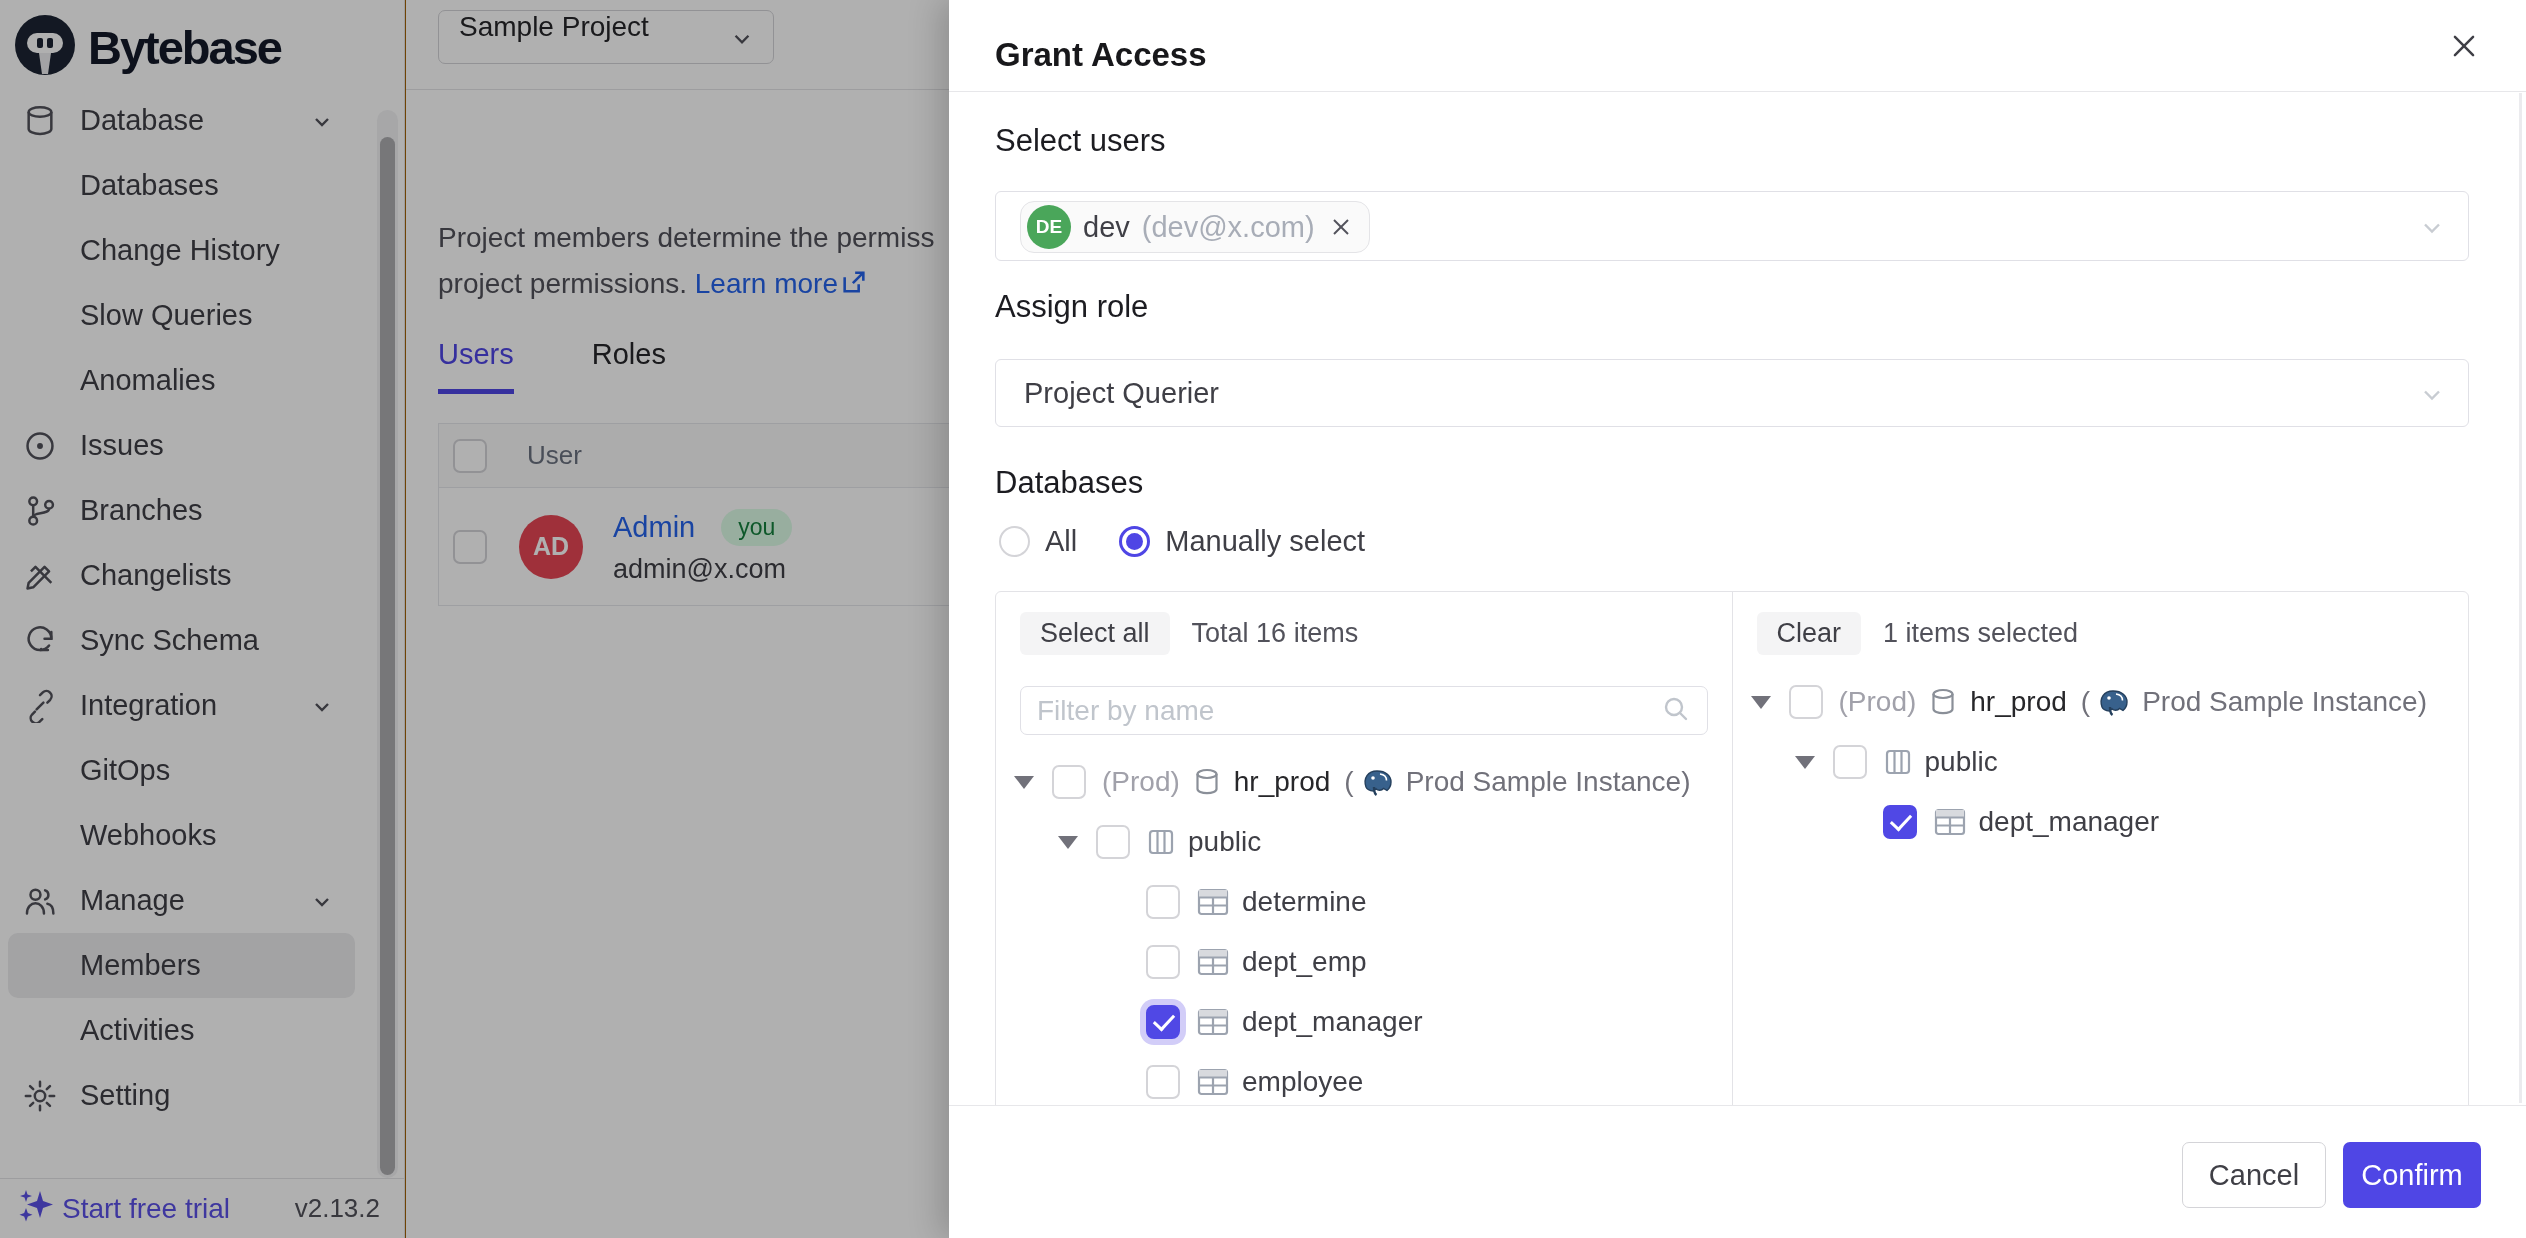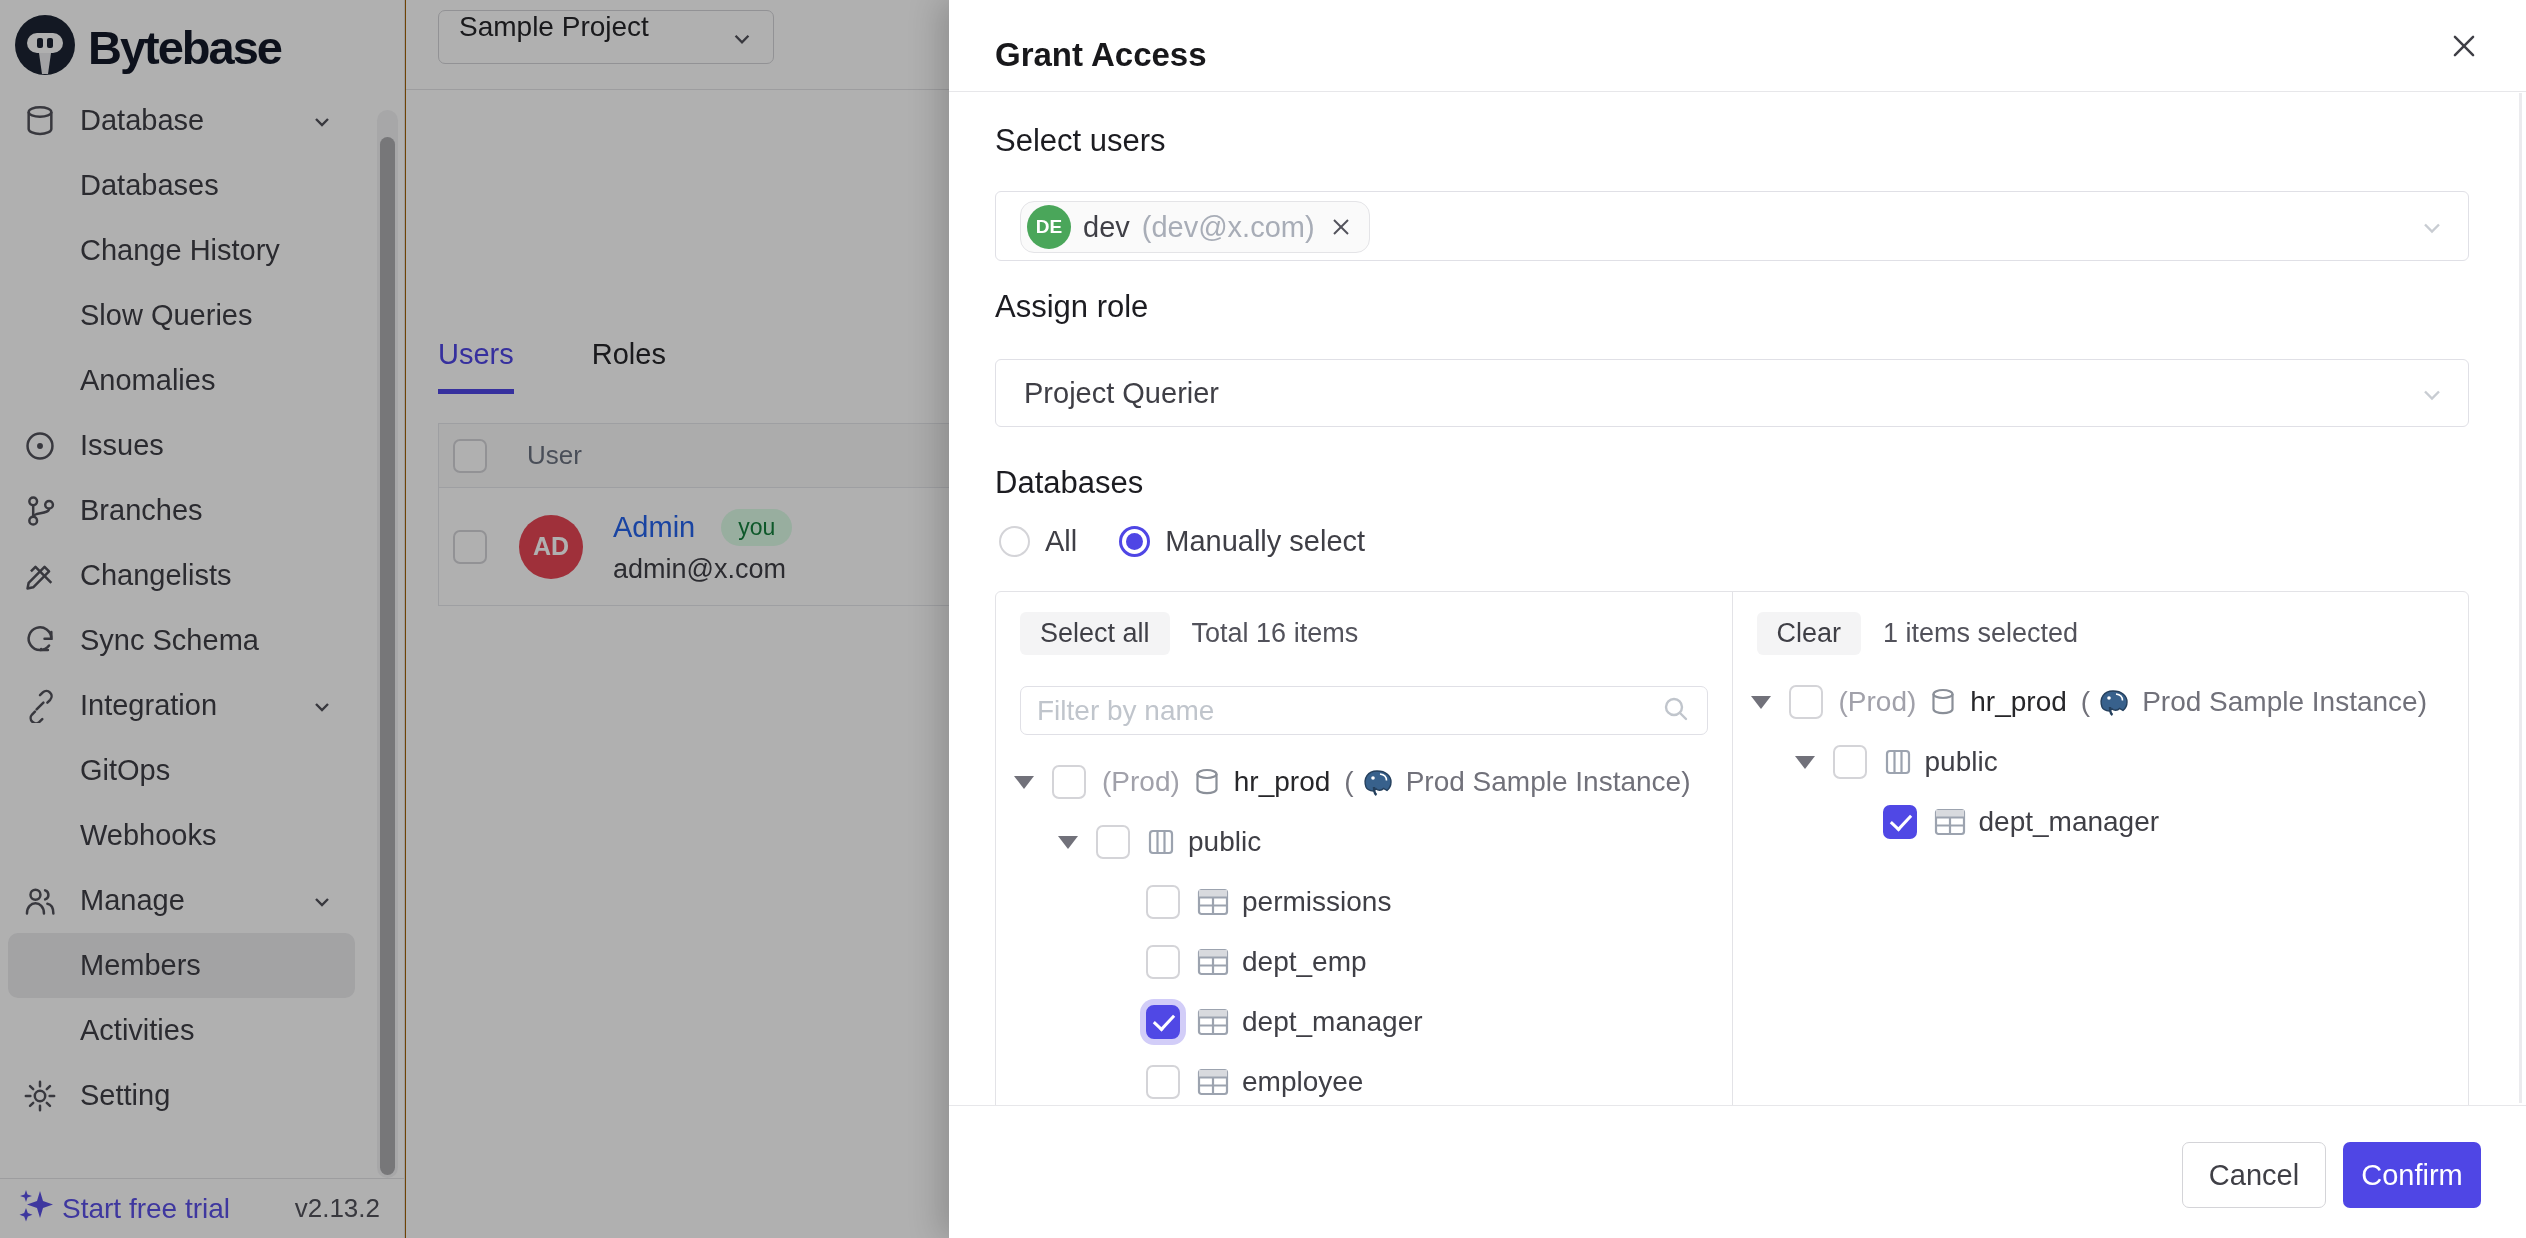--- a/index.html
+++ b/index.html
@@ -272,20 +272,31 @@
       <div class="proj-select">
         <span>Sample Project</span>
         <span class="proj-chev">
           <svg width="30" height="30" viewBox="0 0 28 28" fill="none" stroke="#52525b" stroke-width="2.2">
               <path d="M8 11 l6 6 l6 -6"></path>
             </svg>
         </span>
       </div>
     </div>
     <div class="main-body">
+      <div class="desc">
+        <div>Project members determine the permiss</div>
+        <div>
+          <span>project permissions.</span>
+          <span class="link">Learn more</span><span class="ext-icon"><svg width="28" height="28" viewBox="0 0 24 24" fill="none" stroke="#2563eb" stroke-width="2.2">
+                <path d="M4 8 v12 h12 v-6"></path>
+                <path d="M13 4 h7 v7"></path>
+                <path d="M20 4 L11 13"></path>
+              </svg></span>
+        </div>
+      </div>
       <div class="tabs">
         <span class="tab active">Users</span>
         <span class="tab">Roles</span>
       </div>
       <div class="utable">
         <div class="thead">
           <span class="cbox"></span>
           <span class="hlabel">User</span>
         </div>
         <div class="tr-user">
@@ -414,21 +425,21 @@
             </div>
             <div class="trow lvl2">
               <span class="cb"></span>
               <span class="ticon">
                 <svg width="34" height="30" viewBox="0 0 34 30" fill="none" stroke="#9ca3af" stroke-width="2.2">
                     <rect x="3" y="3" width="28" height="24" rx="2.5"></rect>
                     <rect x="3" y="3" width="28" height="7.5" fill="#d8dade" stroke="none"></rect>
                     <path d="M3 10.5 H31 M3 18.5 H31 M17 10.5 V27"></path>
                   </svg>
               </span>
-              <span class="t-name">permissions</span>
+              <span class="t-name">determine</span>
             </div>
             <div class="trow lvl2">
               <span class="cb"></span>
               <span class="ticon">
                 <svg width="34" height="30" viewBox="0 0 34 30" fill="none" stroke="#9ca3af" stroke-width="2.2">
                     <rect x="3" y="3" width="28" height="24" rx="2.5"></rect>
                     <rect x="3" y="3" width="28" height="7.5" fill="#d8dade" stroke="none"></rect>
                     <path d="M3 10.5 H31 M3 18.5 H31 M17 10.5 V27"></path>
                   </svg>
               </span>

